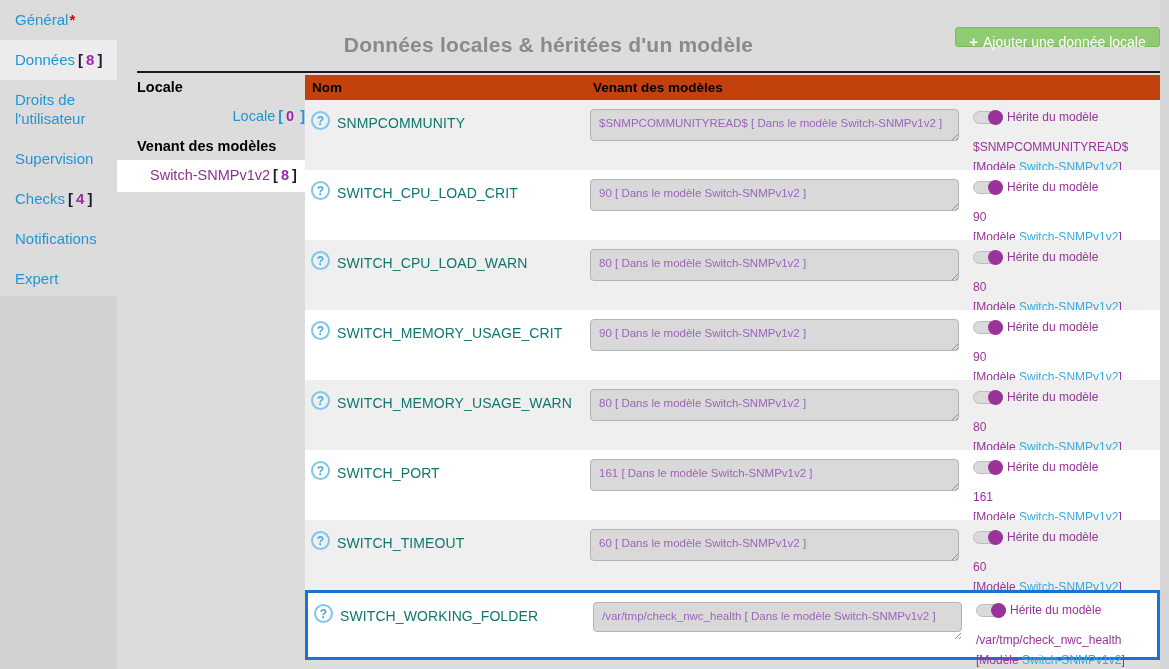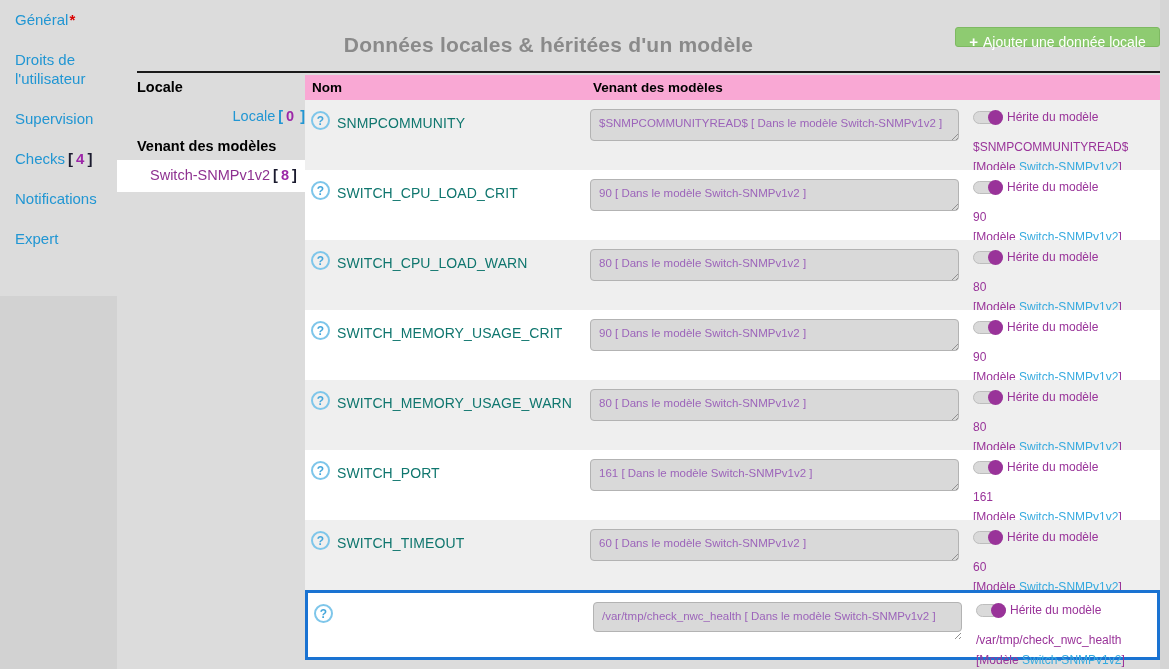--- a/index.html
+++ b/index.html
@@ -45,21 +45,21 @@
   
   .panel { position:absolute; left:117px; top:74px; width:188px; }
   .panel .hdr { padding:5px 0 6px 20px; font-size:14.5px; font-weight:bold; color:#000; }
   .panel .itm { padding:7px 0 9px 33px; font-size:14.5px; cursor:pointer; }
   .itm-local { color:#2196d3;text-align:right; }
   .itm-local .bkb { color:#2196d3; font-weight:bold; margin-left:3px; }
   .itm-model { background:#ffffff; color:#8e3191; }
 
   
   .data-table { position:absolute; left:305px; top:75px; width:855px; }
-  .thead { display:flex; height:25px; background:#f9a8d4; font-size:13.5px; font-weight:bold; color:#000; }
+  .thead { display:flex; height:25px; background:#c2410c; font-size:13.5px; font-weight:bold; color:#000; }
   .thead .c1 { width:283px; padding:5px 0 0 7px; }
   .thead .c2 { width:385px; padding:5px 0 0 4px; }
   .thead .c3 { width:187px; padding:5px 0 0 5px; }
 
   .row { position:relative; height:70px; }
   .row.odd  { background:#efefef; }
   .row.even { background:#ffffff; }
   .row.highlight { border:3px solid #1a73d2; }
 
   .q-icon {
@@ -98,20 +98,21 @@
   .inh-model a { color:#35aadf; text-decoration:none; cursor:pointer; }
 
   
   .scroll-strip { position:absolute; right:0; top:0; width:9px; height:669px; background:#d5d5d5; }
 </style>
 </head>
 <body>
 
 <div class="sidebar" id="sidebar-host">
     <div class="side-item"><span>Général</span><span class="req">*</span></div>
+    <div class="side-item active"><span>Données</span><span><span class="bk">[</span><span class="bnum">8</span><span class="bk2">]</span></span></div>
     <div class="side-item"><span>Droits de l'utilisateur</span></div>
     <div class="side-item"><span>Supervision</span></div>
     <div class="side-item"><span>Checks</span><span><span class="bk">[</span><span class="bnum">4</span><span class="bk2">]</span></span></div>
     <div class="side-item"><span>Notifications</span></div>
     <div class="side-item"><span>Expert</span></div>
   </div>
 <div class="side-filler"></div>
 
 <div class="page-title">Données locales &amp; héritées d'un modèle</div>
 
@@ -225,20 +226,21 @@
       <div class="toggle">
             <div class="knob"></div>
           </div>
       <span class="inh-label">Hérite du modèle</span>
     </div>
     <div class="inh-value">60</div>
     <div class="inh-model"><span>[Modèle </span><a>Switch-SNMPv1v2</a><span>]</span></div>
   </div>
       <div class="row even highlight">
     <div class="q-icon">?</div>
+    <div class="r-name">SWITCH_WORKING_FOLDER</div>
     <textarea class="r-input" style="">/var/tmp/check_nwc_health [ Dans le modèle Switch-SNMPv1v2 ]</textarea>
     <div class="grip"></div>
     <div class="inh-line">
       <div class="toggle">
             <div class="knob"></div>
           </div>
       <span class="inh-label">Hérite du modèle</span>
     </div>
     <div class="inh-value">/var/tmp/check_nwc_health</div>
     <div class="inh-model"><span>[Modèle </span><a>Switch-SNMPv1v2</a><span>]</span></div>

